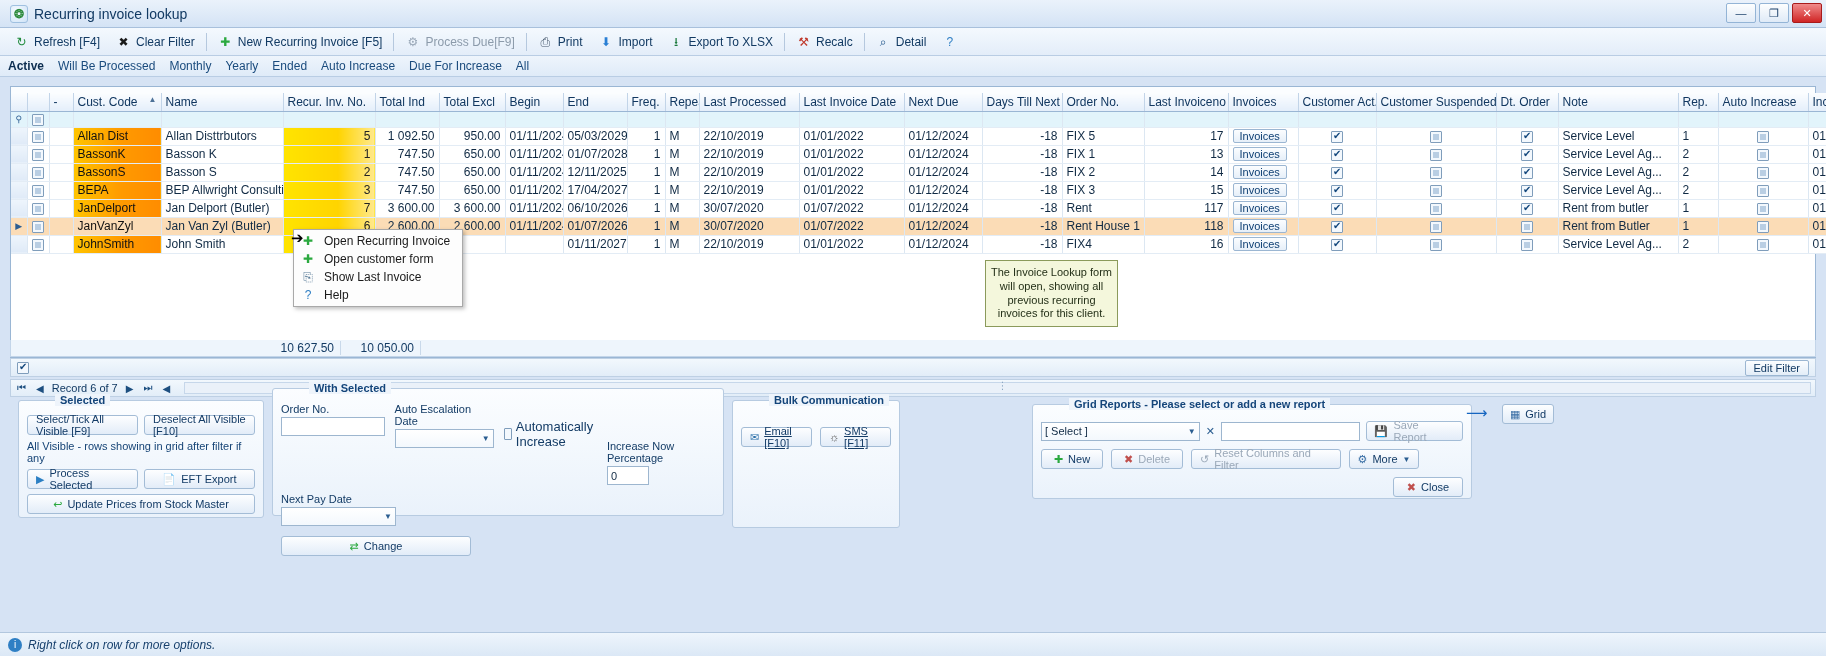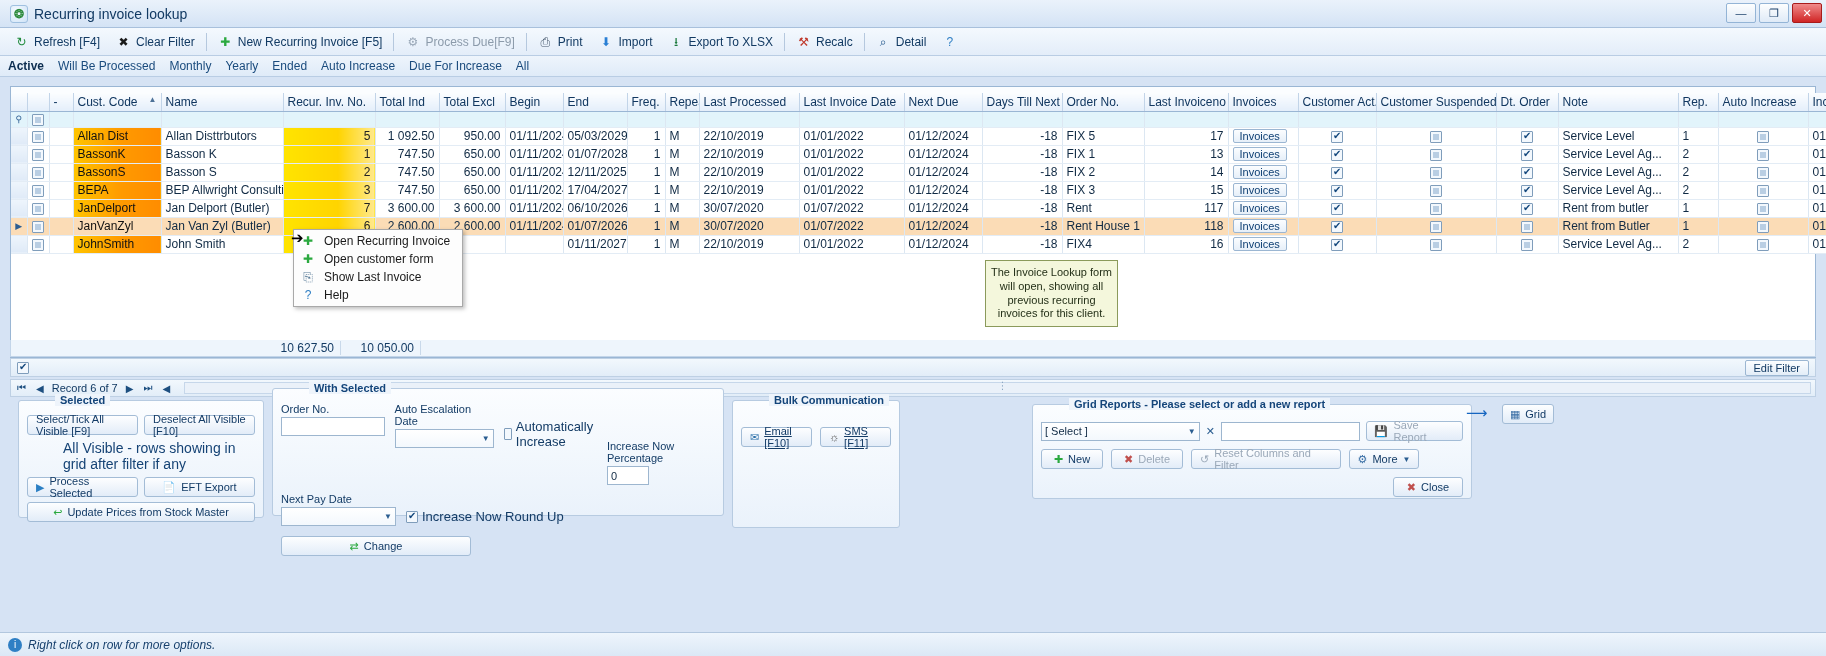--- a/index.html
+++ b/index.html
@@ -582,21 +582,21 @@
 <div class="cursor">➔</div>
 
 <div class="callout">The Invoice Lookup form will open, showing all previous recurring invoices for this client.</div>
 
 <div class="panel" style="left:18px;top:400px;width:246px;height:118px;">
   <div class="panel-title">Selected</div>
   <div style="display:flex;gap:6px;padding:14px 8px 0 8px;">
     <div class="gbtn" style="flex:1;">Select/Tick All Visible [F9]</div>
     <div class="gbtn" style="flex:1;">Deselect All Visible [F10]</div>
   </div>
-  <div style="font-size:14px;color:#154375;padding:5px 8px 0 8px;margin-left:36px;">All Visible - rows showing in grid after filter if any</div>
+  <div style="font-size:11px;color:#154375;padding:5px 8px 0 8px;">All Visible - rows showing in grid after filter if any</div>
   <div style="display:flex;gap:6px;padding:5px 8px 0 8px;align-items:center;">
     <div class="gbtn" style="flex:1;">
       <span style="color:#2b7fc4;">▶</span>
       <span>Process Selected</span>
     </div>
     <div class="gbtn" style="flex:1;">
       <span style="color:#1c7a3e;">📄</span>
       <span>EFT Export</span>
     </div>
   </div>
@@ -634,26 +634,20 @@
     </div>
   </div>
   <div style="padding:8px 8px 0 8px;display:flex;gap:10px;">
     <div style="width:115px;">
       <span class="fld-label">Next Pay Date</span>
       <div class="inp combo">
         <span></span>
         <span class="caret">▼</span>
       </div>
     </div>
-    <div style="width:180px;padding-top:16px;">
-      <span class="cbwrap">
-        <span class="chk on"></span>
-        <span>Increase Now Round Up</span>
-      </span>
-    </div>
   </div>
   <div style="padding:10px 8px 0 8px;">
     <div class="gbtn" style="width:190px;">
       <span style="color:#2ba93f;">⇄</span>
       <span>Change</span>
     </div>
   </div>
 </div>
 
 <div class="panel" style="left:732px;top:400px;width:168px;height:128px;">

